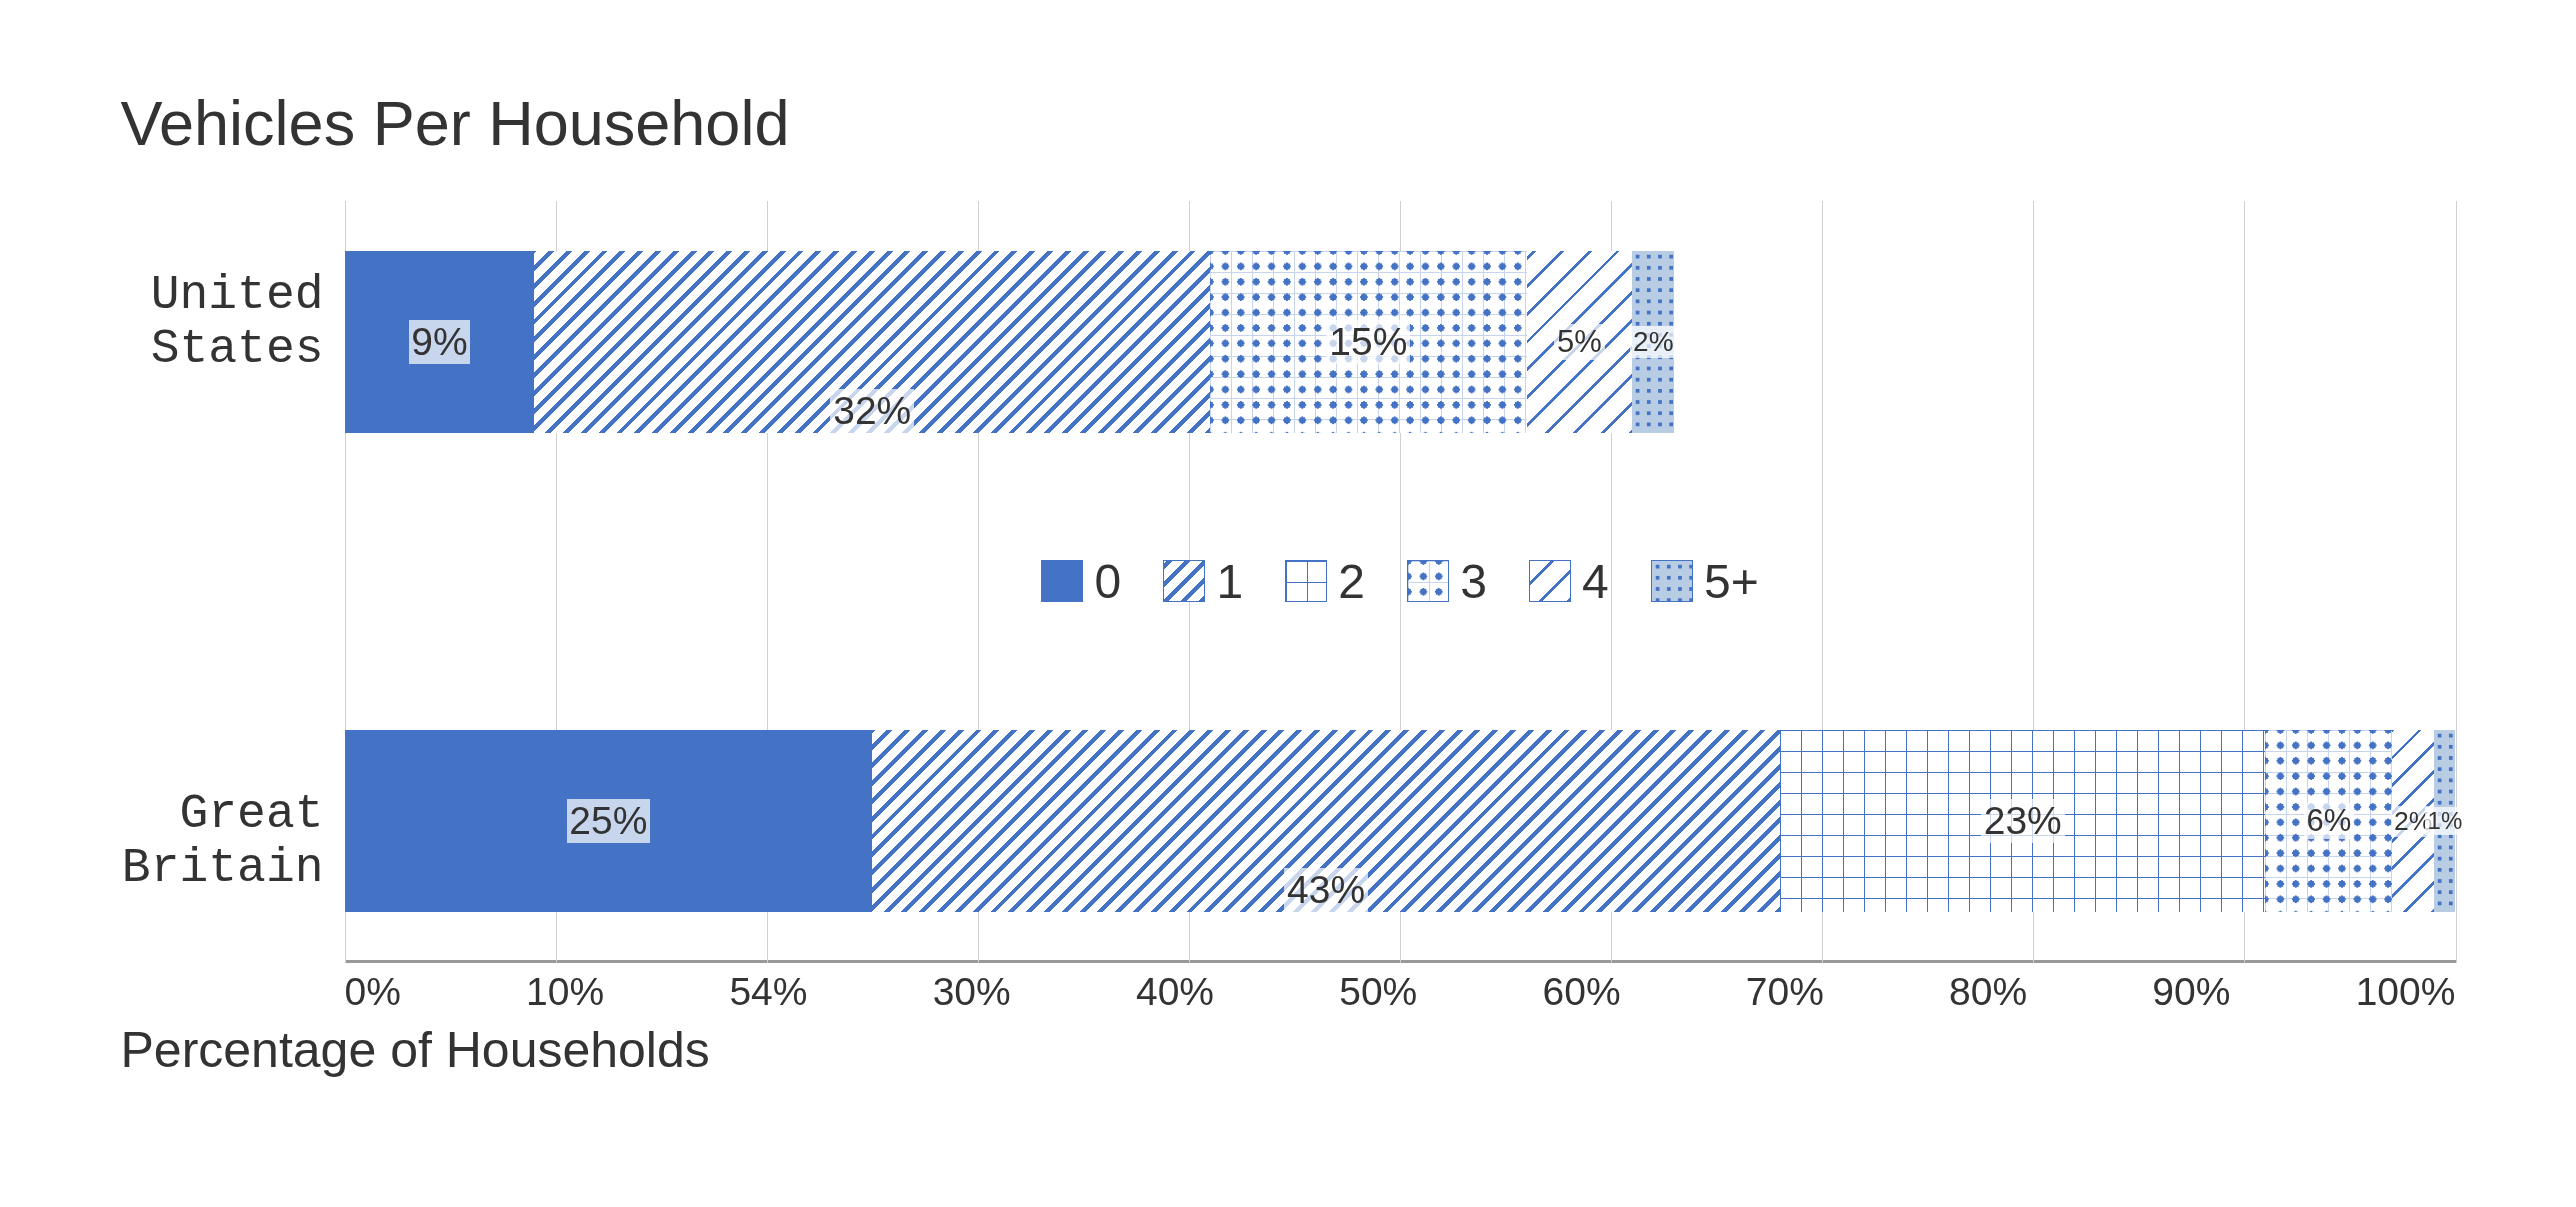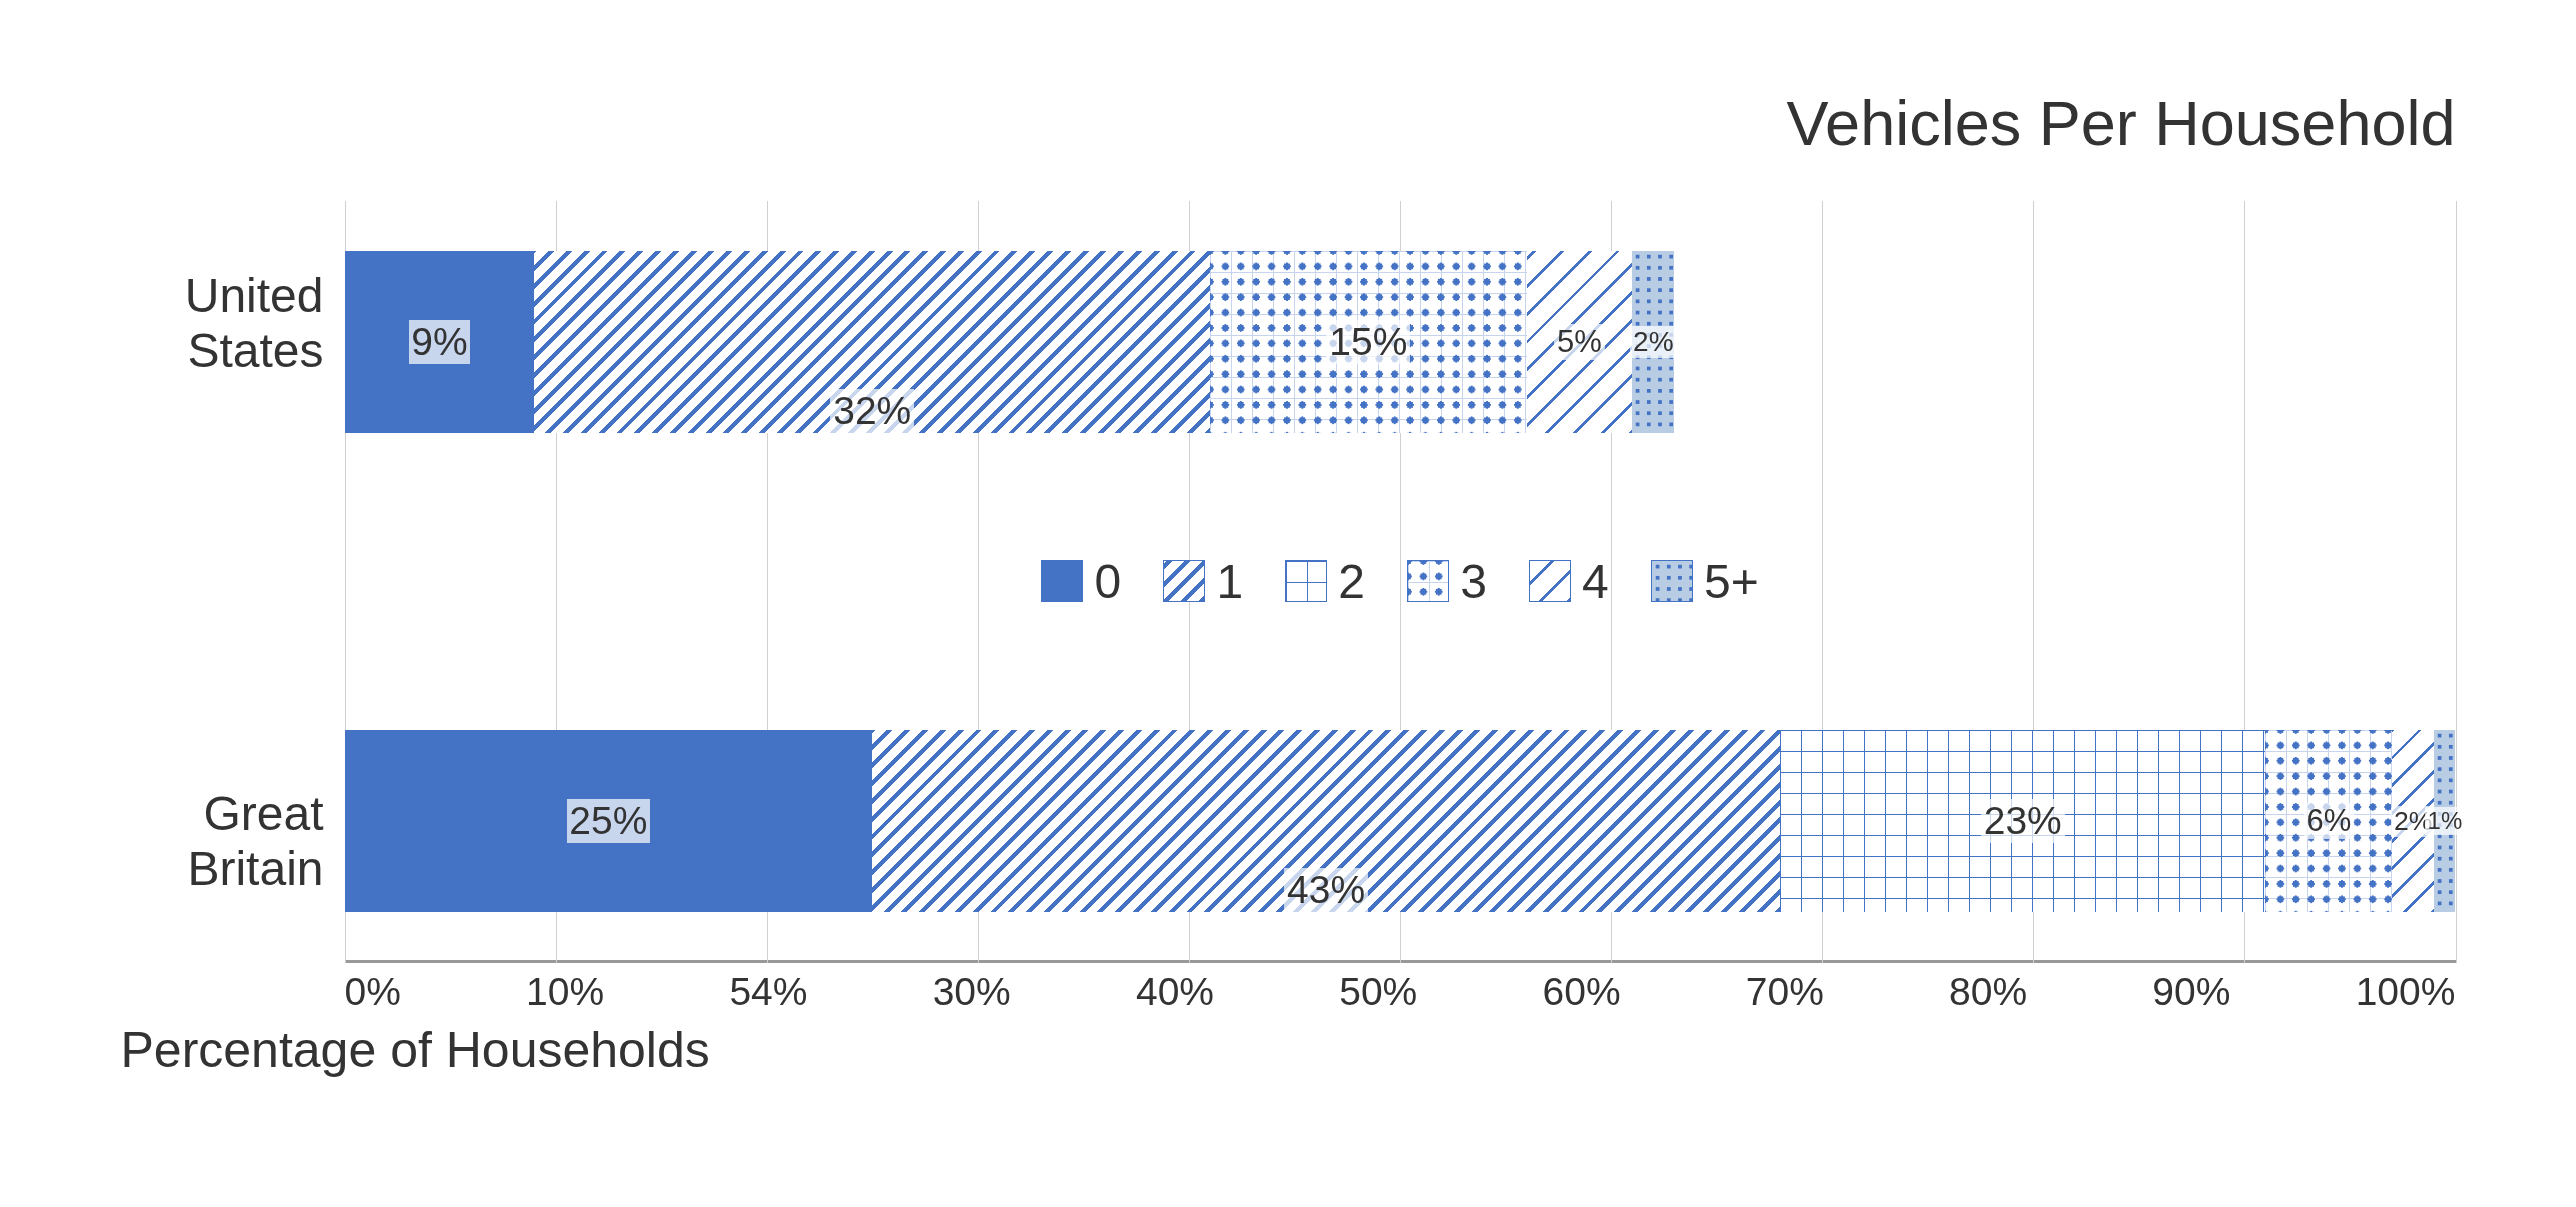--- a/index.html
+++ b/index.html
@@ -18,21 +18,21 @@
       width: 2447px;
       height: 1118px;
       background: #fff;
       padding: 42px 56px 84px 56px;
       display: flex;
       flex-direction: column;
       position: relative;
     }
 
     .chart-title {
-      text-align: right;
+      text-align: left;
       font-size: 63px;
       font-weight: 400;
       color: #333;
       margin-bottom: 42px;
     }
 
     .chart-area {
       flex: 1;
       display: flex;
       flex-direction: column;
@@ -54,20 +54,21 @@
       justify-content: space-around;
       padding-right: 21px;
       flex-shrink: 0;
     }
 
     .y-label {
       font-size: 48px;
       color: #333;
       text-align: right;
       font-weight: 400;
+      font-family: Liberation Mono, monospace;
     }
 
     .bars-grid-area {
       flex: 1;
       position: relative;
       display: flex;
       flex-direction: column;
     }
 
     

